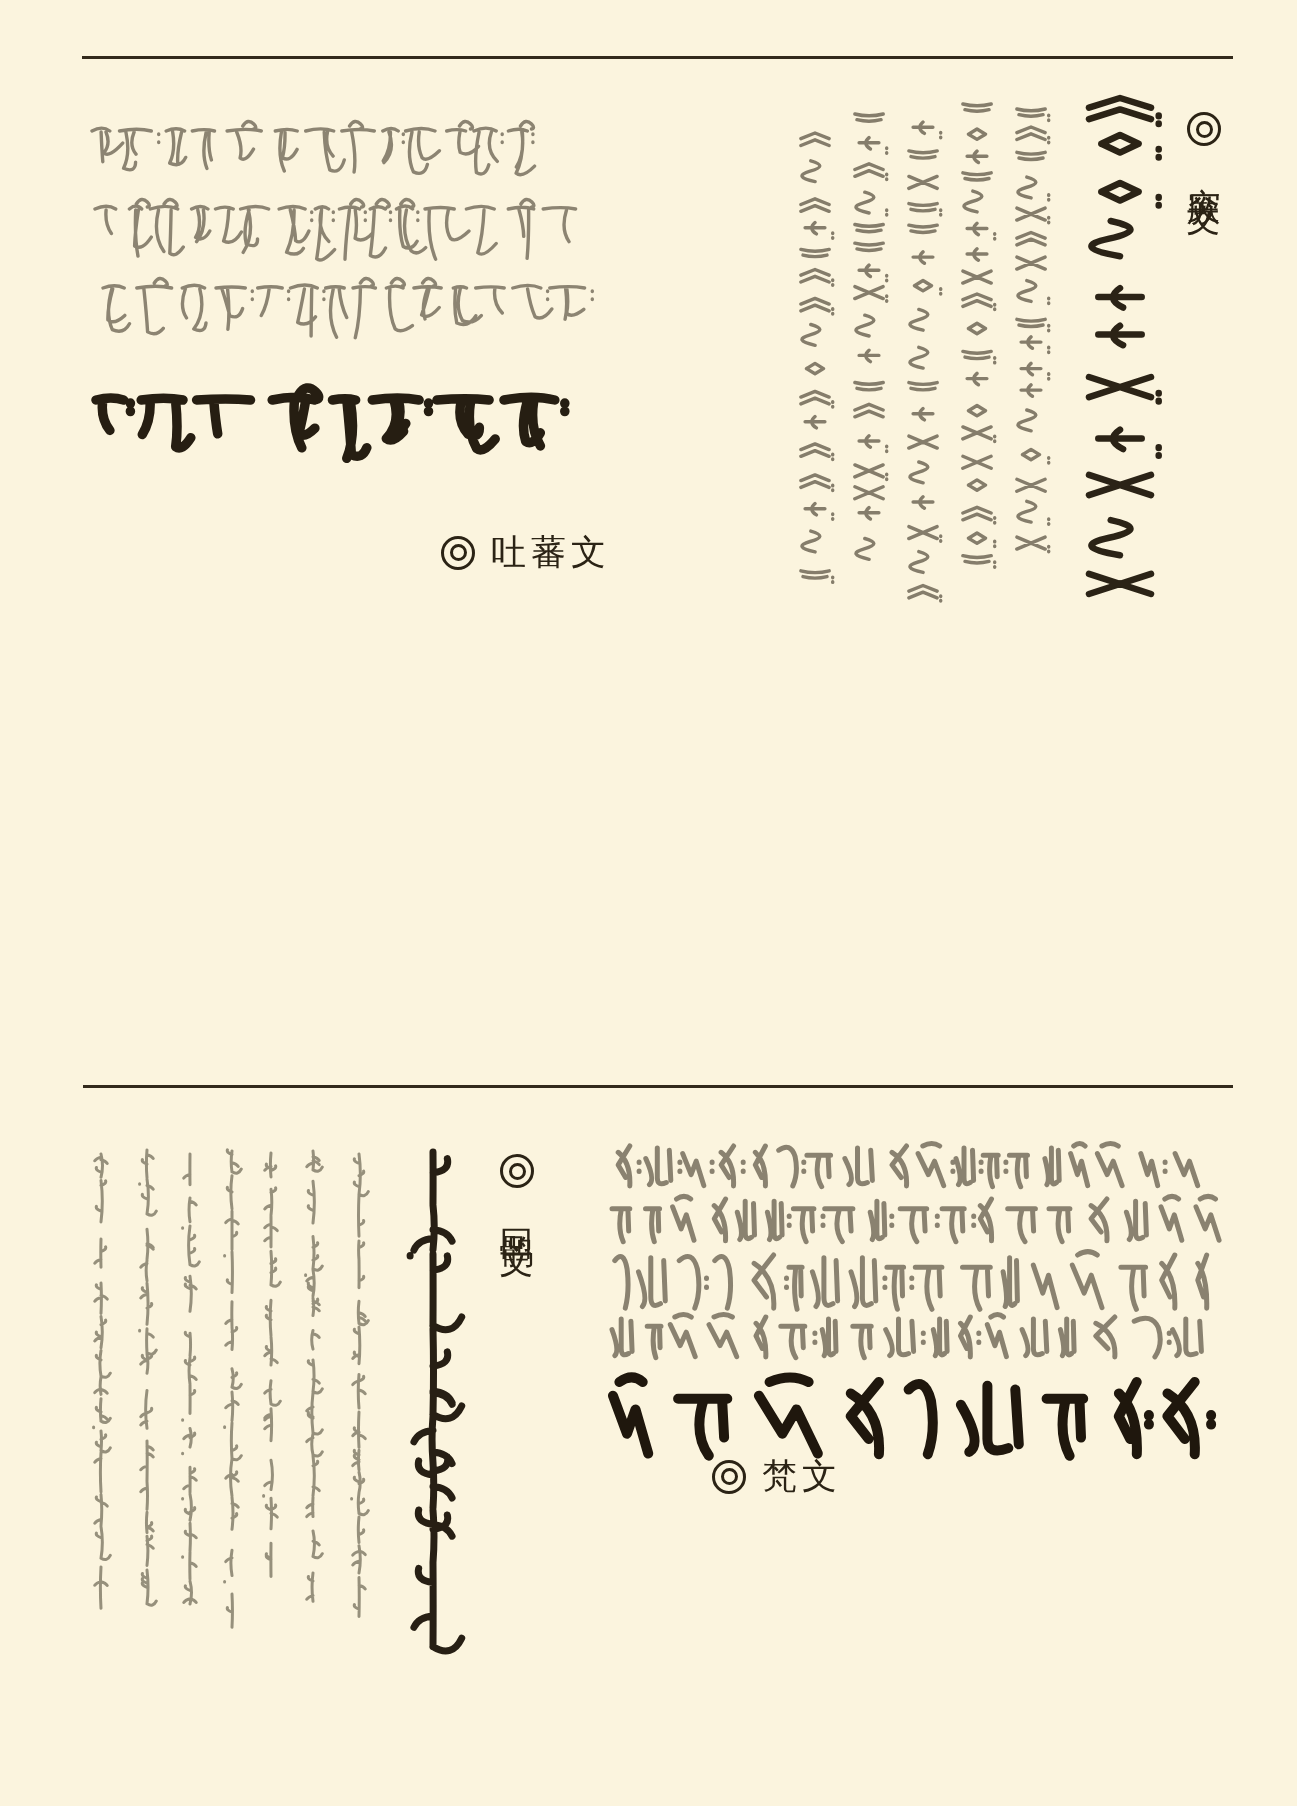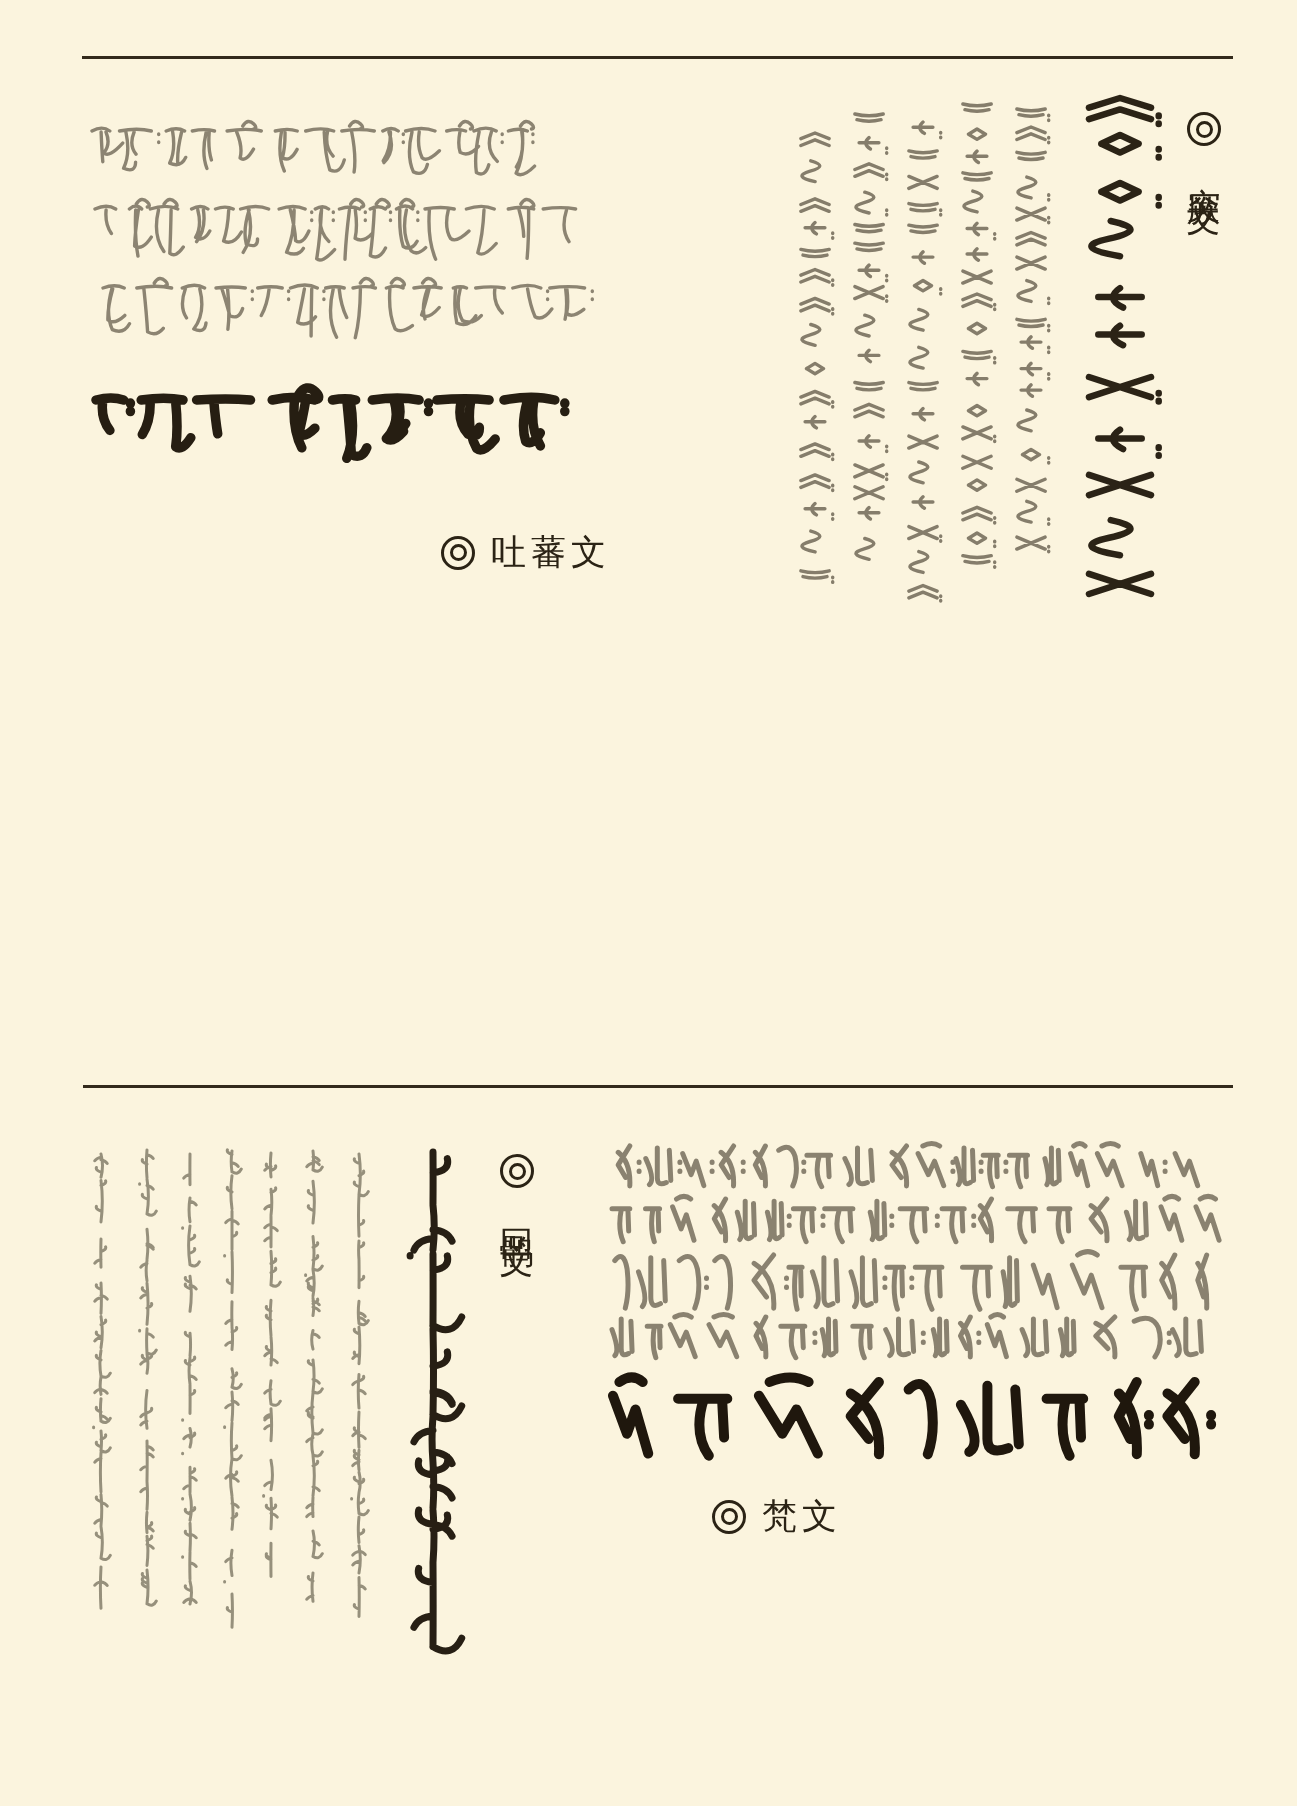--- a/index.html
+++ b/index.html
@@ -10,21 +10,21 @@
   #rule-top{left:82px;top:56px;width:1151px;}
   #rule-mid{left:83px;top:1085px;width:1150px;}
   .label{position:absolute;display:flex;align-items:center;color:var(--label,#2b2315);}
   .label.row{flex-direction:row;gap:16px;font-size:35px;}
   .label.col{flex-direction:column;gap:14px;font-size:34px;}
   .label.row .txt{letter-spacing:5px;white-space:nowrap;}
   .vtxt{writing-mode:vertical-rl;text-orientation:upright;letter-spacing:7px;}
   #label-tibetan{left:441px;top:529px;}
   #label-turkic{left:1181px;top:112px;}
   #label-uyghur{left:494px;top:1154px;}
-  #label-sanskrit{left:712px;top:1493px;}
+  #label-sanskrit{left:712px;top:1453px;}
   .mark{width:34px;height:34px;border:3px solid var(--label,#2b2315);border-radius:50%;
         display:flex;align-items:center;justify-content:center;flex:0 0 auto;box-sizing:border-box;}
   .mark-in{width:17px;height:17px;border:3px solid var(--label,#2b2315);border-radius:50%;box-sizing:border-box;}
 </style>
 </head>
 <body>
 
 <div class="page">
   <div class="rule" id="rule-top"></div>
   <div class="rule" id="rule-mid"></div>

